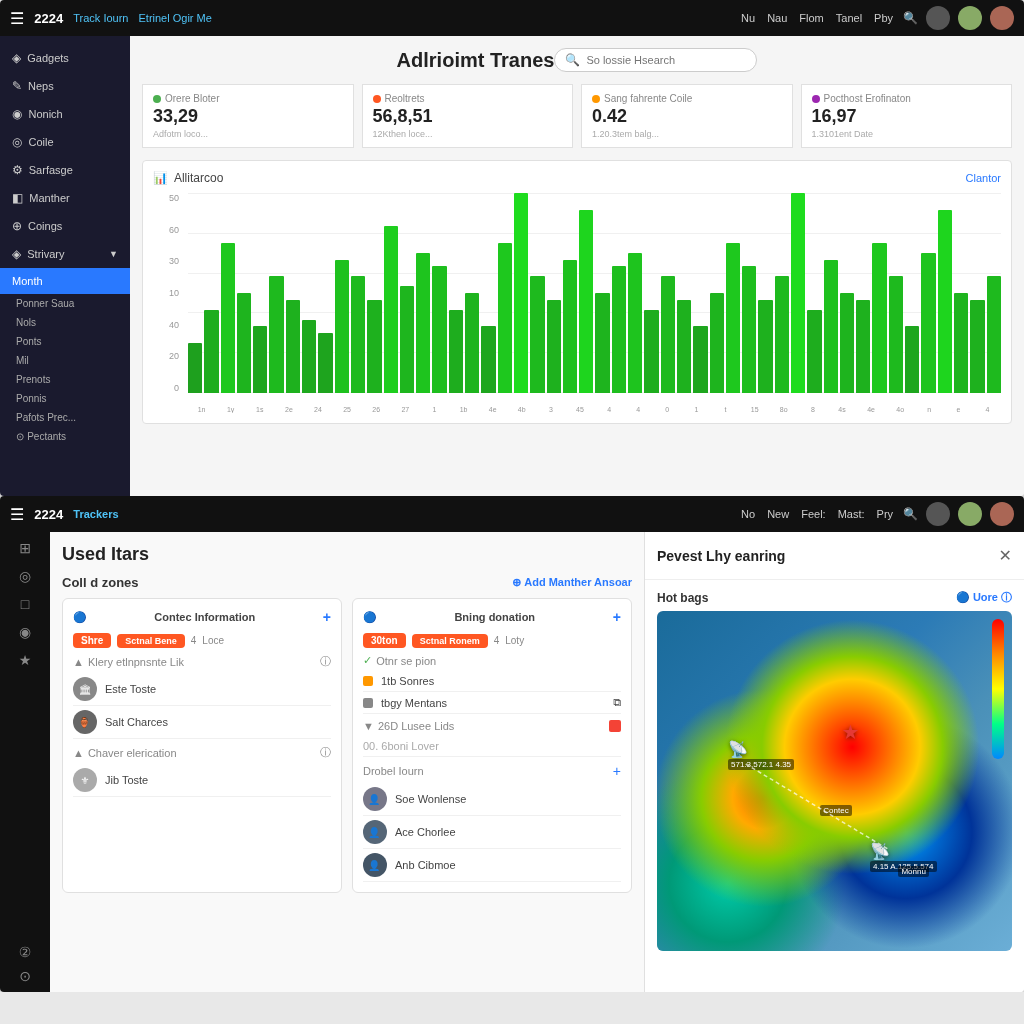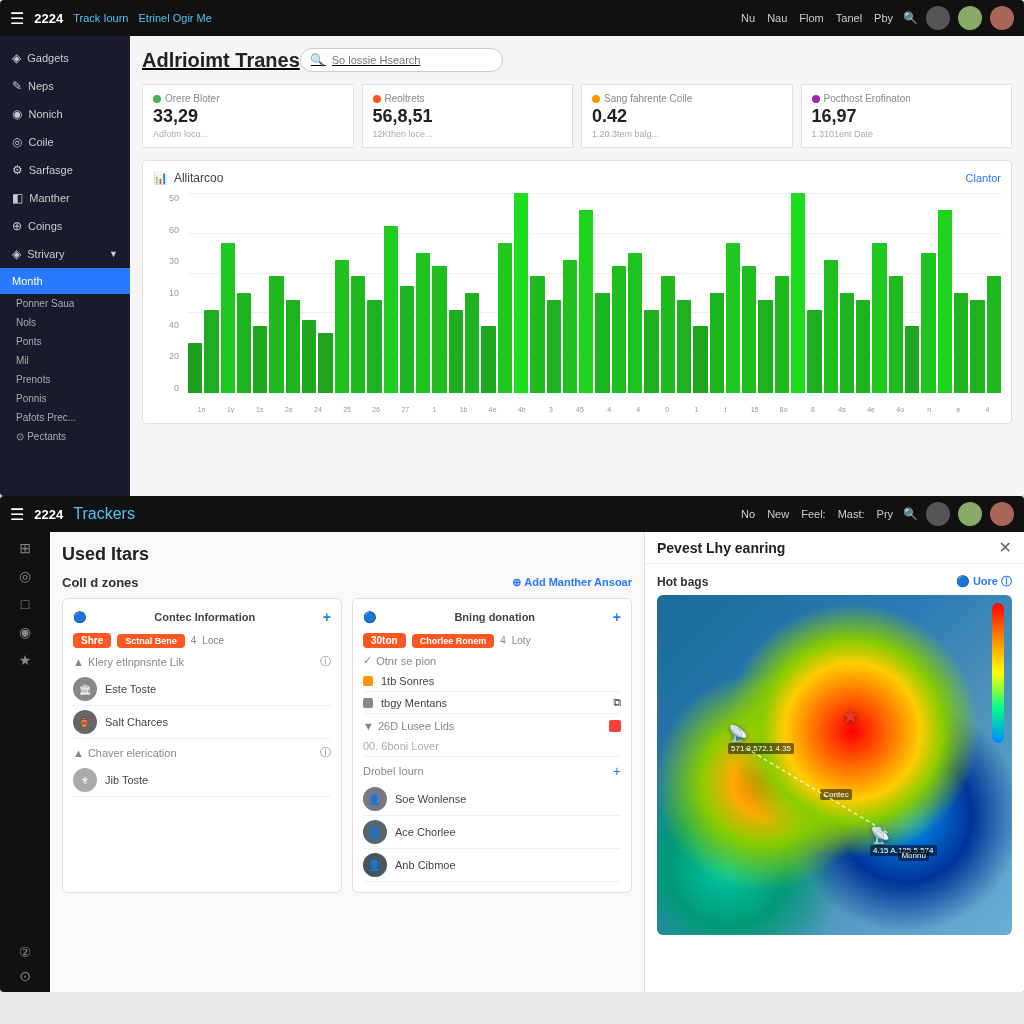--- a/index.html
+++ b/index.html
@@ -20,21 +20,21 @@
 
     
     .sidebar { width: 130px; background: #1a1a2e; color: #ccc; padding: 8px 0; flex-shrink: 0; }
     .sidebar-item { padding: 7px 12px; display: flex; align-items: center; gap: 6px; cursor: pointer; font-size: 11px; }
     .sidebar-item.active { background: #2979ff; color: #fff; }
     .sidebar-item .s-icon { font-size: 12px; }
     .sidebar-sub { padding: 4px 16px; font-size: 10px; color: #aaa; cursor: pointer; }
 
     
     .content { flex: 1; background: #f5f5f5; overflow-y: auto; padding: 12px; }
-    .content-header { display: flex; align-items: center; justify-content: flex-start; margin-bottom: 12px; text-decoration: underline; }
+    .content-header { display: flex; align-items: center; justify-content: center; margin-bottom: 12px; }
     .content-title { font-size: 20px; font-weight: bold; color: #222; }
     .search-box { display: flex; align-items: center; border: 1px solid #ccc; border-radius: 20px; padding: 4px 10px; background: #fff; gap: 6px; }
     .search-box input { border: none; outline: none; font-size: 11px; width: 160px; }
 
     
     .stats-row { display: flex; gap: 8px; margin-bottom: 12px; }
     .stat-card { flex: 1; background: #fff; border-radius: 0; padding: 8px 10px; border: 1px solid #e0e0e0; }
     .stat-card .stat-label { font-size: 10px; color: #888; display: flex; align-items: center; gap: 4px; }
     .stat-card .stat-value { font-size: 18px; font-weight: bold; color: #222; margin: 2px 0; }
     .stat-card .stat-sub { font-size: 9px; color: #aaa; }
@@ -71,21 +71,21 @@
     .zone-card-header { display: flex; align-items: center; justify-content: space-between; margin-bottom: 8px; font-size: 11px; color: #444; font-weight: bold; }
     .zone-tag { background: #ff5722; color: #fff; border-radius: 4px; padding: 2px 8px; font-size: 10px; font-weight: bold; display: inline-block; }
     .zone-count { font-size: 10px; color: #888; }
     .zone-list-item { display: flex; align-items: center; gap: 8px; padding: 4px 0; font-size: 11px; color: #444; border-bottom: 1px solid #f0f0f0; }
     .zone-avatar { width: 24px; height: 24px; border-radius: 50%; background: #bbb; flex-shrink: 0; overflow: hidden; }
     .zone-section-title { font-size: 11px; color: #888; margin: 6px 0 4px 0; display: flex; align-items: center; gap: 4px; }
     .add-btn { color: #2979ff; cursor: pointer; font-size: 14px; }
 
     
     .right-panel { width: 380px; background: #fff; border-left: 1px solid #e0e0e0; display: flex; flex-direction: column; }
-    .right-panel-header { padding: 6px 12px; display: flex; align-items: center; justify-content: space-between; border-bottom: 1px solid #eee; }
+    .right-panel-header { padding: 14px 12px; display: flex; align-items: center; justify-content: space-between; border-bottom: 1px solid #eee; }
     .right-panel-title { font-size: 14px; font-weight: bold; color: #222; }
     .close-btn { color: #666; cursor: pointer; font-size: 16px; }
 
     .heatmap-section { padding: 10px 12px; }
     .heatmap-section-title { font-size: 12px; font-weight: bold; color: #333; margin-bottom: 6px; display: flex; align-items: center; justify-content: space-between; }
     .heatmap-container { position: relative; height: 340px; border-radius: 6px; overflow: hidden; background: #2c7bb6; }
     .heatmap-gradient { width: 100%; height: 100%; background: 
       radial-gradient(circle at 55% 40%, #ff0000 0%, #ff4400 8%, #ff8800 16%, #ffcc00 24%, #88cc00 32%, transparent 45%),
       radial-gradient(circle at 30% 55%, #ff6600 0%, #ffaa00 10%, #88cc00 20%, transparent 35%),
       radial-gradient(circle at 70% 65%, #00aaff 0%, #0066cc 10%, #003399 20%, transparent 35%),
@@ -329,21 +329,21 @@
       </div>
     </div>
   </div>
 </div>
 
 <div class="window2" style="width:100%; max-width:1024px; margin:0 auto;">
 
   <div class="top-nav">
     <span class="hamburger">☰</span>
     <span style="font-weight:bold; font-size:13px; color:#fff;">2224</span>
-    <span style="font-size:16px; color:#4fc3f7;">Trackers</span>
+    <span style="font-size:11px; color:#4fc3f7;font-weight:bold;">Trackers</span>
     <div class="nav-links">
       <span style="cursor:pointer;">No</span>
       <span style="cursor:pointer;">New</span>
       <span style="cursor:pointer;">Feel:</span>
       <span style="cursor:pointer;">Mast:</span>
       <span style="cursor:pointer;">Pry</span>
     </div>
     <div class="nav-icons">
       <span style="cursor:pointer;">🔍</span>
       <span class="avatar-circle"></span>
@@ -415,21 +415,21 @@
         </div>
 
         <div class="zone-card">
           <div class="zone-card-header">
             <span>🔵</span>
             <span>Bning donation</span>
             <span class="add-btn">+</span>
           </div>
           <div style="display:flex; align-items:center; gap:6px; margin-bottom:6px;">
             <span class="zone-tag">30ton</span>
-            <span class="zone-tag" style="font-size:9px;">Chorlee Ronem</span>
+            <span class="zone-tag" style="font-size:9px;">Sctnal Ronem</span>
             <span class="zone-count">4</span>
             <span class="zone-count">Loty</span>
           </div>
           <div class="zone-section-title">
             <span style="color:#4caf50;">✓</span>
             Otnr se pion
           </div>
           <div class="zone-list-item">
             <span style="width:10px; height:10px; background:#ff9800; border-radius:2px; display:inline-block;"></span>
             <span>1tb Sonres</span>

